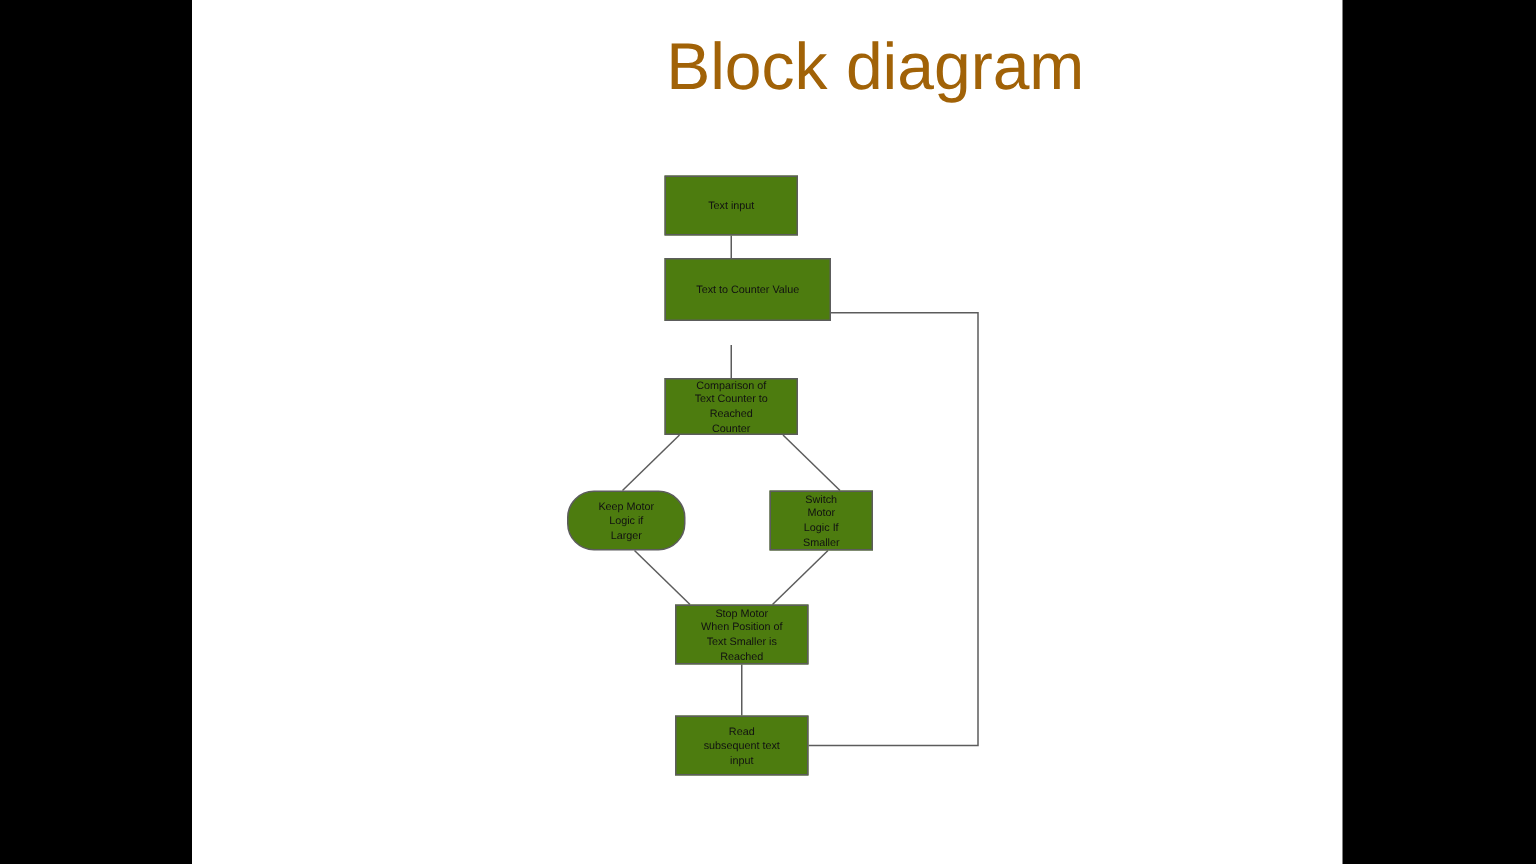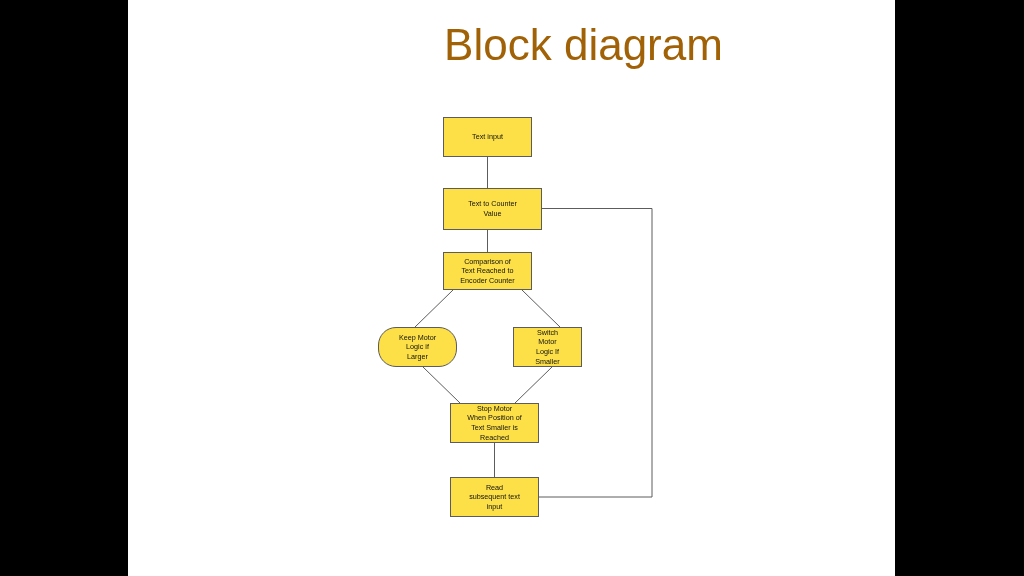--- a/index.html
+++ b/index.html
@@ -44,21 +44,21 @@
     position: absolute;
     left: 0px;
     top: 0px;
     width: 767px;
     height: 576px;
   }
   .node {
     position: absolute;
     box-sizing: border-box;
     border: 1px solid #5c5c5c;
-    background: #fde047;
+    background: #4d7c0f;
     display: flex;
     align-items: center;
     justify-content: center;
     text-align: center;
     font-size: 7.2px;
     line-height: 9.6px;
     color: #111111;
     padding: 1px 16px;
     font-family: "Liberation Sans", sans-serif;
   }
@@ -99,26 +99,26 @@
         <line x1="295" y1="367" x2="332" y2="403"></line>
         <line x1="424" y1="367" x2="387" y2="403"></line>
         <line x1="366.5" y1="443" x2="366.5" y2="477"></line>
         <polyline points="411,497 524,497 524,208.5 404,208.5"></polyline>
       </svg>
 
       <div class="node" style="left:315px; top:117px; width:89px; height:40px;">
         <span>Text input</span>
       </div>
 
-      <div class="node" style="left:315px; top:188px; width:99px; height:42px;justify-content:flex-end;">
+      <div class="node" style="left:315px; top:172px; width:111px; height:42px;justify-content:flex-end;">
         <span>Text to Counter Value</span>
       </div>
 
       <div class="node" style="left:315px; top:252px; width:89px; height:38px;">
-        <span>Comparison of Text Reached to Encoder Counter</span>
+        <span>Comparison of Text Counter to Reached Counter</span>
       </div>
 
       <div class="node" style="left:250px; top:327px; width:79px; height:40px;border-radius:18px;">
         <span>Keep Motor Logic if Larger</span>
       </div>
 
       <div class="node" style="left:385px; top:327px; width:69px; height:40px;">
         <span>Switch Motor Logic If Smaller</span>
       </div>
 

